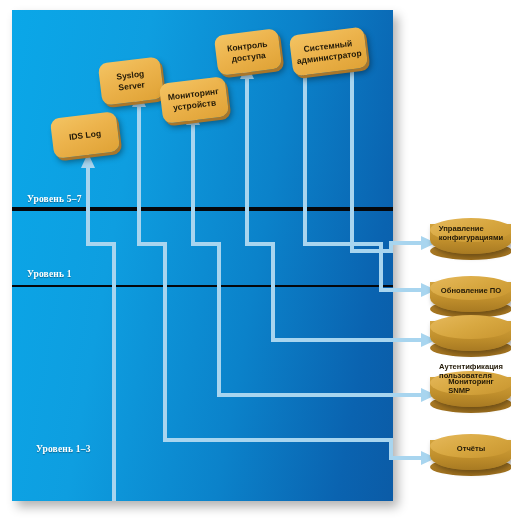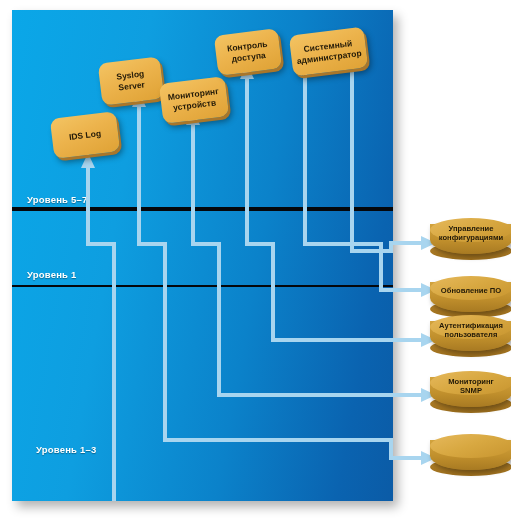--- a/index.html
+++ b/index.html
@@ -15,21 +15,21 @@
     box-shadow:5px 6px 10px rgba(0,0,0,0.30);
   }
 
   
   .rule{position:absolute;left:12px;width:381px;background:#05070b;}
   #rule-57{top:207px;height:4px;}
   #rule-4 {top:285px;height:1.5px;}
 
   .level-label{
     position:absolute;color:#ffffff;font-size:9.5px;font-weight:bold;
-    letter-spacing:.2px;white-space:nowrap;text-shadow:0 1px 1px rgba(0,0,0,.35);
+    letter-spacing:.2px;white-space:nowrap;text-shadow:0 1px 1px rgba(0,0,0,.35);font-family:Liberation Serif, serif;
   }
   #lvl57{left:27px;top:194px;}
   #lvl4 {left:27px;top:269px;}
   #lvl13{left:27px;top:444px;margin-left:9px;}
 
   
   .task{
     position:absolute;
     background:linear-gradient(160deg,#f3c463 0%,#ecb34c 45%,#dfa235 100%);
     border-radius:9px;
@@ -52,21 +52,21 @@
     position:absolute;left:0;top:0;width:82px;height:24px;border-radius:50%;
     background:radial-gradient(ellipse at 35% 30%,#eec濃 0%,#e0b355 0%,#d6a63f 55%,#c4912d 100%);
     background:linear-gradient(160deg,#e6b95c 0%,#d8a841 48%,#c8952f 100%);
   }
   .cyl .cap{
     position:absolute;left:0;top:24px;width:82px;height:18px;border-radius:50%;
     background:linear-gradient(180deg,#b7842a 0%,#9d6f1d 100%);z-index:0;
   }
   .cyl .lbl{
     position:absolute;left:0;top:0;width:82px;height:30px;z-index:3;
-    display:flex;align-items:center;justify-content:center;text-align:center;
+    display:flex;align-items:center;justify-content:center;text-align:left;
     font-size:7.6px;line-height:1.2;font-weight:700;color:#231a08;
   }
 
   
   #wires{position:absolute;left:0;top:0;width:511px;height:521px;}
 
   .wire{fill:none;stroke:#a8d5ef;stroke-width:4;stroke-linejoin:miter;stroke-linecap:butt;}
   .whead{fill:#a8d5ef;}
 </style>
 </head>
@@ -155,31 +155,32 @@
     <div class="cap"></div>
     <div class="body"></div>
     <div class="top"></div>
     <div class="lbl" style="white-space:pre-line;">Обновление ПО</div>
   </div>
 
   <div class="cyl" style="left:430px;top:315px;">
     <div class="cap"></div>
     <div class="body"></div>
     <div class="top"></div>
-    <div class="lbl" style="white-space:pre-line;">Аутентификация
+    <div class="lbl" style="white-space:pre-line;margin-top:41px;">Аутентификация
 пользователя</div>
   </div>
 
   <div class="cyl" style="left:430px;top:371px;">
     <div class="cap"></div>
     <div class="body"></div>
     <div class="top"></div>
     <div class="lbl" style="white-space:pre-line;">Мониторинг
 SNMP</div>
   </div>
 
   <div class="cyl" style="left:430px;top:434px;">
     <div class="cap"></div>
     <div class="body"></div>
     <div class="top"></div>
+    <div class="lbl" style="white-space:pre-line;">Отчёты</div>
   </div>
 
 </div>
 
 </body></html>

